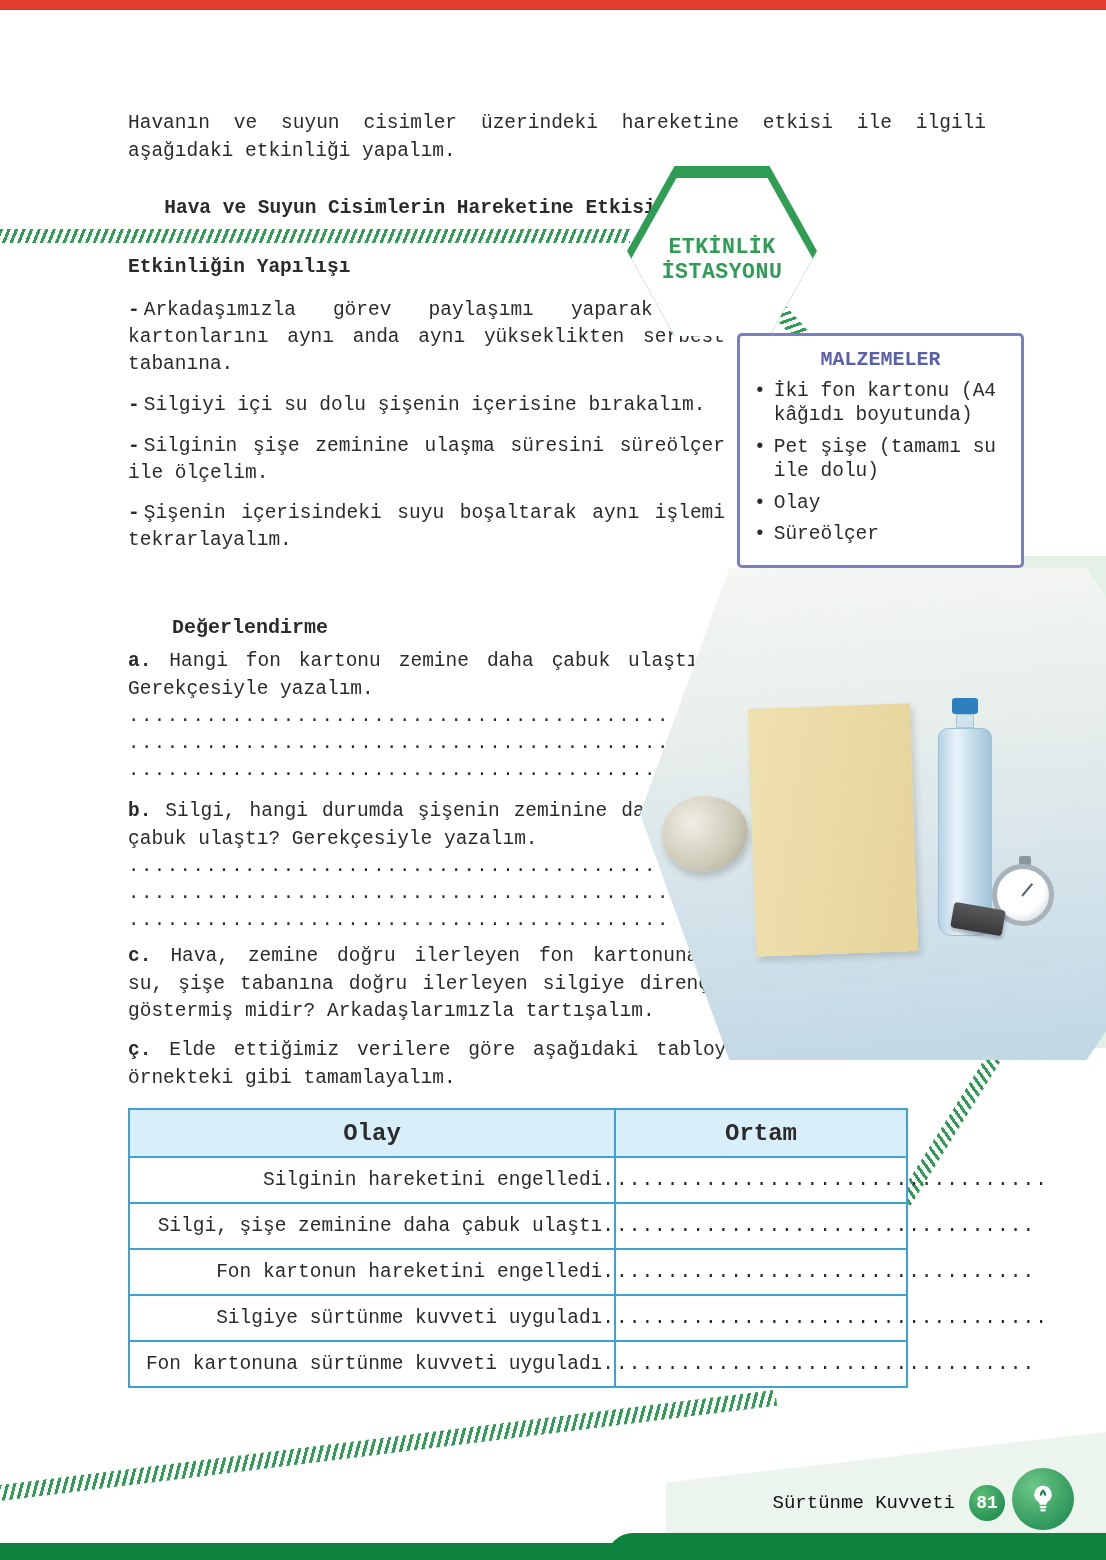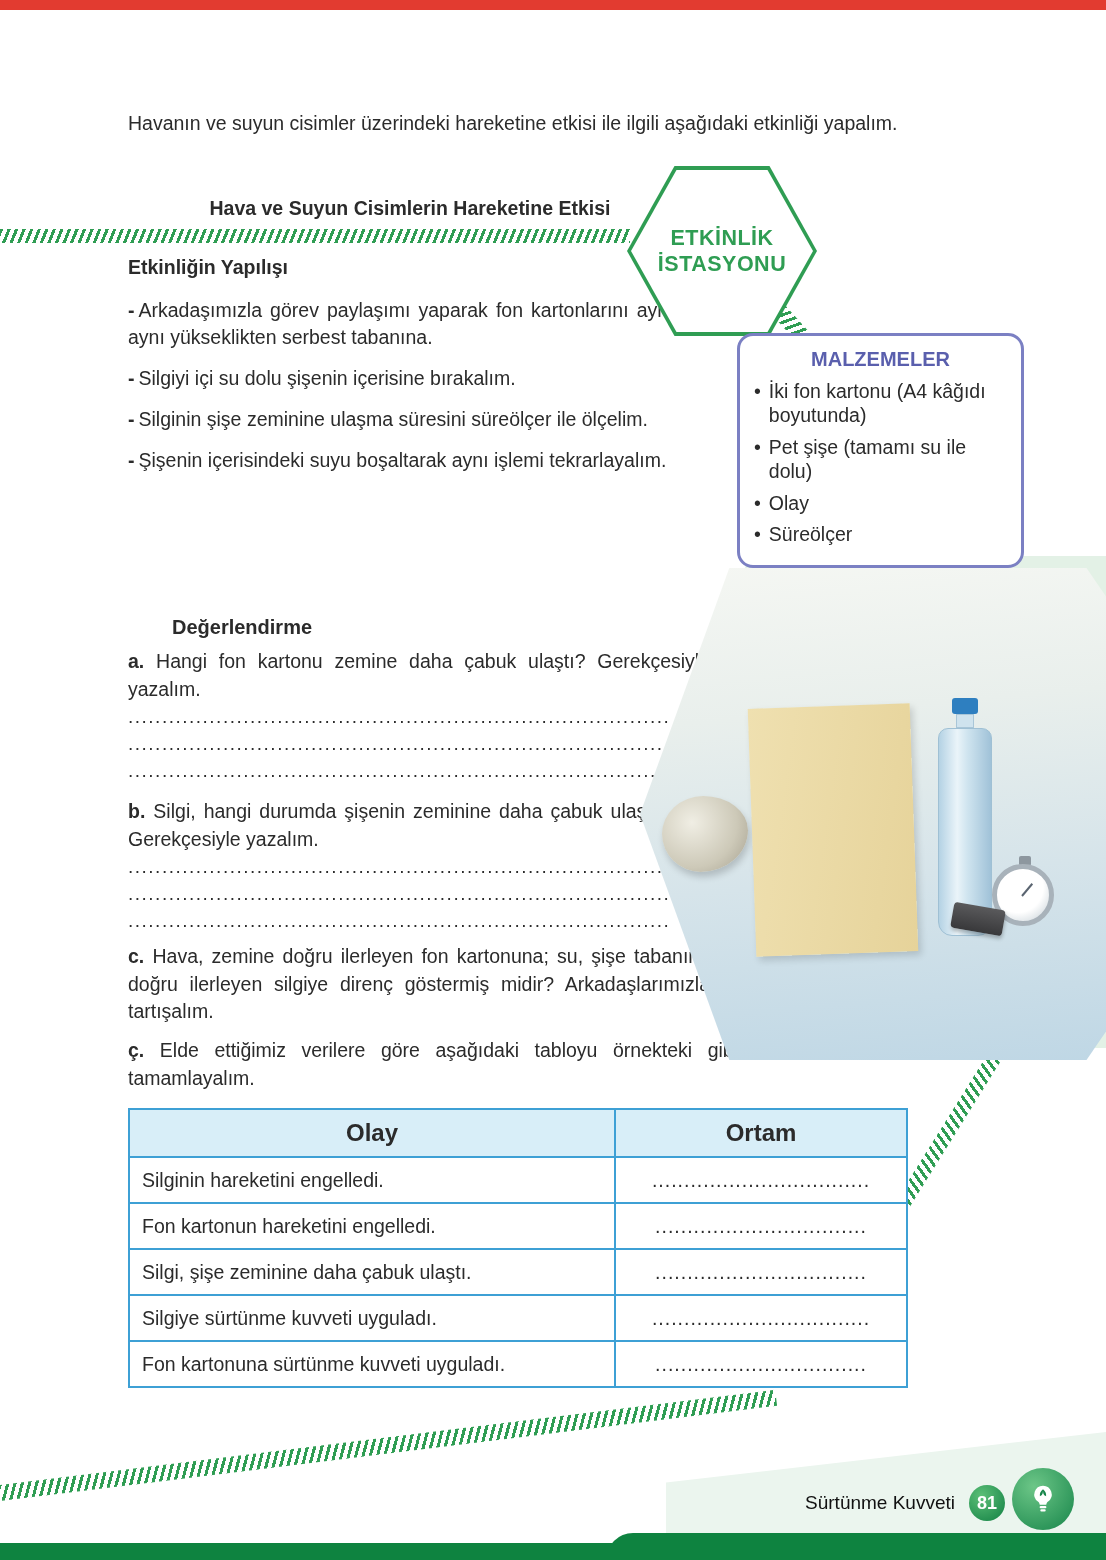--- a/index.html
+++ b/index.html
@@ -1,67 +1,67 @@
 <!DOCTYPE html>
 <html><head>
 <meta charset="utf-8">
 <style>
   * { margin:0; padding:0; box-sizing:border-box; }
   html,body { background:#9a9a9a; }
   .page {
     position:relative; width:1106px; height:1560px; margin:0 auto;
     background:#ffffff; overflow:hidden;
-    font-family:Liberation Sans, sans-serif; color:#2b2b2b;
+    font-family:Liberation Mono, monospace; color:#2b2b2b;
   }
   .top-bar { position:absolute; left:0; top:0; width:1106px; height:10px; background:#e23b30; }
 
   .para { font-size:19.5px; line-height:1.42; text-align:justify; }
   .bold { font-weight:700; }
 
   .intro { position:absolute; left:128px; top:110px; width:858px; }
   .activity-title { position:absolute; left:150px; top:197px; width:520px; text-align:center; font-weight:700; font-size:19.5px; }
 
   .hatch { background-image:repeating-linear-gradient(112deg, #2f9d53 0 3px, rgba(0,0,0,0) 3px 7px); }
   .hatch-main { position:absolute; left:0; top:229px; width:630px; height:14px; }
   .hatch-a { position:absolute; left:772px; top:318px; width:42px; height:16px; transform:rotate(48deg); }
   .hatch-b { position:absolute; left:928px; top:556px; width:34px; height:14px; transform:rotate(48deg); }
   .hatch-right { position:absolute; left:903px; top:1196px; width:200px; height:15px; transform:rotate(-58deg); transform-origin:left center; }
   .hatch-bottom { position:absolute; left:-8px; top:1486px; width:790px; height:16px; transform:rotate(-7deg); transform-origin:left center; }
 
   .badge-outer { position:absolute; left:627px; top:166px; width:190px; height:170px;
     clip-path:polygon(25% 0,75% 0,100% 50%,75% 100%,25% 100%,0 50%); background:#2f9d53; z-index:4; }
-  .badge-inner { position:absolute; left:4px; top:4px; width:182px; height:162px;
+  .badge-inner { position:absolute; left:4px; top:12px; width:182px; height:162px;
     clip-path:polygon(25% 0,75% 0,100% 50%,75% 100%,25% 100%,0 50%); background:#ffffff;
     display:flex; flex-direction:column; align-items:center; justify-content:center; gap:1px; }
   .badge-text { color:#2f9d53; font-weight:700; font-size:21.5px; letter-spacing:0.5px; }
 
   .steps-heading { position:absolute; left:128px; top:256px; font-weight:700; font-size:19.5px; }
   .steps { position:absolute; left:128px; top:297px; width:597px; }
   .step { font-size:19.5px; line-height:1.38; text-align:justify; margin-bottom:14px; }
   .step .dash { font-weight:700; margin-right:4px; }
 
   .materials { position:absolute; left:737px; top:333px; width:287px; background:#fff;
-    border:3px solid #7b80c3; border-radius:16px; padding:12px 14px 12px 14px; z-index:5; }
+    border:3px solid #7b80c3; border-radius:5px; padding:12px 14px 12px 14px; z-index:5; }
   .materials-title { text-align:center; color:#5a5fad; font-weight:700; font-size:20px; margin-bottom:8px; }
   .materials ul { list-style:none; }
   .materials li { display:flex; gap:8px; font-size:19.5px; line-height:1.25; margin-bottom:7px; }
   .materials li .bullet { flex:none; }
 
   .eval-heading { position:absolute; left:128px; top:616px; font-weight:700; font-size:20px;margin-left:44px; }
   .eval-a { position:absolute; left:128px; top:648px; width:582px; }
   .eval-b { position:absolute; left:128px; top:798px; width:540px; }
   .eval-c { position:absolute; left:128px; top:943px; width:582px; }
   .eval-cc { position:absolute; left:128px; top:1037px; width:610px; }
   .dotline { font-size:19px; line-height:27px; letter-spacing:1.5px; white-space:nowrap; overflow:hidden; width:540px; color:#2b2b2b; }
 
   .eval-table { position:absolute; left:128px; top:1108px; width:778px; border-collapse:collapse; table-layout:fixed; z-index:6; background:#fff; }
   .eval-table th, .eval-table td { border:2px solid #3ea0d5; }
   .eval-table th { background:#d8eef8; font-size:24px; font-weight:700; height:48px; text-align:center; }
   .eval-table td { height:46px; font-size:19.5px; background:#fff; }
-  .eval-table td.event { padding-left:12px; text-align:left; }
+  .eval-table td.event { padding-left:12px; text-align:right; }
   .eval-table td.ortam { text-align:center; position:relative; letter-spacing:1px; }
   .answer-red { position:absolute; left:50%; top:42%; transform:translate(-50%,-55%); color:#701a75; font-size:21px; white-space:nowrap;margin-top:48px; }
 
   .photo-back { position:absolute; left:660px; top:556px; width:470px; height:492px;
     clip-path:polygon(19% 0,100% 0,100% 100%,19% 100%,0 50%); background:#e3f1e6; z-index:1; }
   .photo { position:absolute; left:640px; top:568px; width:470px; height:492px;
     clip-path:polygon(19% 0,95% 0,100% 7%,100% 93%,95% 100%,19% 100%,0 50%);
     background:linear-gradient(175deg,#f5f7f3 0%, #e9efec 30%, #d6e4ea 62%, #bfd7e5 100%); z-index:2; }
   .ph-cardboard { position:absolute; left:112px; top:138px; width:162px; height:248px;
     background:linear-gradient(100deg,#efe0b0,#e6d39a); transform:rotate(-2deg); box-shadow:3px 4px 7px rgba(0,0,0,0.15); }
@@ -199,25 +199,25 @@
         <th>Olay</th>
         <th>Ortam</th>
       </tr>
     </thead>
     <tbody>
       <tr>
         <td class="event">Silginin hareketini engelledi.</td>
         <td class="ortam"><span>..................................</span><span class="answer-red">Hava/Su</span></td>
       </tr>
       <tr>
+        <td class="event">Silgi, şişe zeminine daha çabuk ulaştı.</td>
+        <td class="ortam"><span>.................................</span></td>
+      </tr>
+      <tr>
         <td class="event">Fon kartonun hareketini engelledi.</td>
-        <td class="ortam"><span>.................................</span></td>
-      </tr>
-      <tr>
-        <td class="event">Silgi, şişe zeminine daha çabuk ulaştı.</td>
         <td class="ortam"><span>.................................</span></td>
       </tr>
       <tr>
         <td class="event">Silgiye sürtünme kuvveti uyguladı.</td>
         <td class="ortam"><span>..................................</span></td>
       </tr>
       <tr>
         <td class="event">Fon kartonuna sürtünme kuvveti uyguladı.</td>
         <td class="ortam"><span>.................................</span></td>
       </tr>

